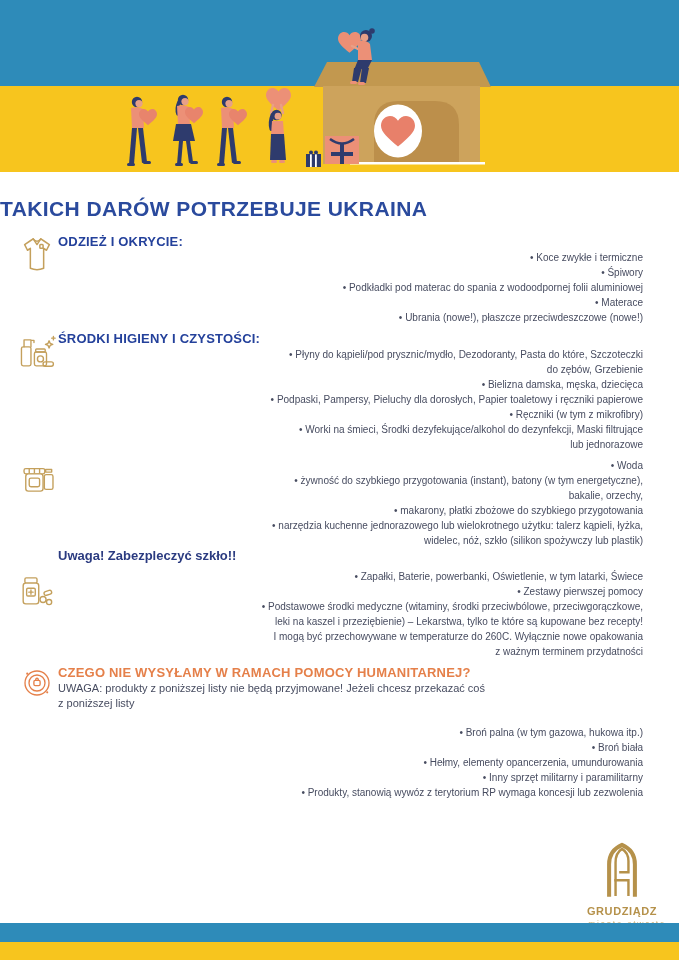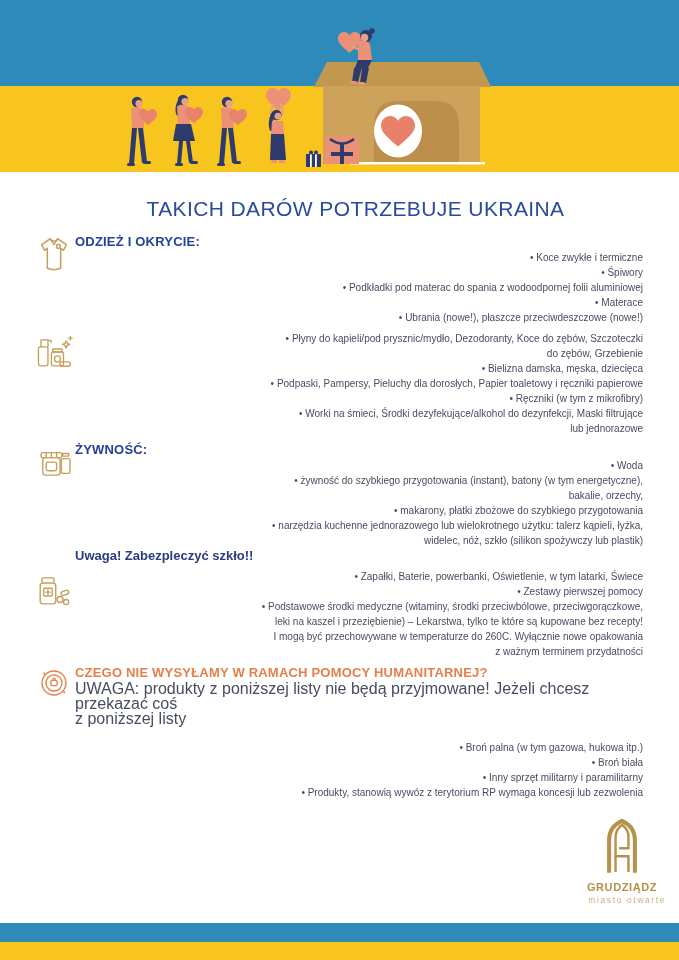--- a/index.html
+++ b/index.html
@@ -3,42 +3,41 @@
 <meta charset="utf-8">
 <style>
   html,body { margin:0; padding:0; background:#888; }
   .poster {
     position:relative; width:679px; height:960px; margin:0 auto;
     background:#ffffff; overflow:hidden;
     font-family:"Liberation Sans", sans-serif;
   }
   .banner { display:block; width:679px; height:172px; }
   .title {
-    margin:25px 0 0; text-align:center;
-    font-size:21px; font-weight:normal; letter-spacing:.4px;
+    margin:25px 0 0; text-align:left;
+    font-size:21px; font-weight:bold; letter-spacing:.4px;
     color:#2A4A9D;
-    padding-left:32px;
   }
-  .sections { padding:13px 36px 0 33px; }
+  .sections { padding:13px 36px 0 16px; }
   .section { display:flex; margin-bottom:6px; }
   .icon-col { flex:0 0 42px; width:42px; display:flex; justify-content:center; align-items:flex-start; }
   .icon { width:38px; height:42px; }
   .icon-sm { width:32px; height:32px; margin-top:2px; }
   .text-col { flex:1; min-width:0; }
   .sec-heading {
     margin:0 0 1px; font-size:13px; line-height:15px; font-weight:bold;
     letter-spacing:.2px; color:#24419B;
   }
   .sec-heading.orange { color:#E5804A; }
   .item-list { list-style:none; margin:0; padding:0; font-size:10px; line-height:15px; color:#474C60;text-align:right; }
   .item-list li { padding-left:13px; text-indent:-13px; white-space:pre-line; }
   .item-list li::before { content:"• "; }
   .sec-note { margin:0; font-size:13px; line-height:15px; font-weight:bold; color:#2B3B80; }
-  .sec-intro { margin:0 0 14px; font-size:16px; line-height:15px; color:#474C60; white-space:pre-line; }
-  .logo { position:absolute; top:816px; right:13px; width:88px; text-align:center; }
+  .sec-intro { margin:0 0 14px; font-size:11px; line-height:15px; color:#474C60; white-space:pre-line; }
+  .logo { position:absolute; top:840px; right:13px; width:88px; text-align:center; }
   .logo svg { width:52px; height:58px; }
   .logo-name { font-size:11px; font-weight:bold; letter-spacing:.6px; color:#B5914A; margin-top:3px; }
   .logo-tag { font-size:8.5px; letter-spacing:1.6px; color:#C9B078; margin-top:2px;text-align:right; }
   .stripe-blue { position:absolute; left:0; right:0; bottom:18px; height:19px; background:#2E8BB9; }
   .stripe-yellow { position:absolute; left:0; right:0; bottom:0; height:18px; background:#F7C51E; }
 </style>
 </head>
 <body>
 
 <div class="poster">
@@ -161,22 +160,23 @@
           <path d="M7,16 V8 H15 V16 M15,8.5 H18.5 V11"></path>
           <rect x="19" y="22" width="14" height="16" rx="2"></rect>
           <rect x="20.5" y="18.5" width="11" height="3.5" rx="1"></rect>
           <circle cx="26" cy="30" r="3.5"></circle>
           <rect x="29" y="33.5" width="12" height="5" rx="2.5"></rect>
           <path d="M36,9 l1.2,3 3,1.2 -3,1.2 -1.2,3 -1.2,-3 -3,-1.2 3,-1.2 z"></path>
           <path d="M41,4 v4 M39,6 h4"></path>
         </svg>
       </div>
       <div class="text-col">
-        <ul class="item-list">
-            <li>Płyny do kąpieli/pod prysznic/mydło, Dezodoranty, Koce do zębów, Szczoteczki
+        <h2 class="sec-heading">ŚRODKI HIGIENY I CZYSTOŚCI:</h2>
+        <ul class="item-list">
+            <li>Płyny do kąpieli/pod prysznic/mydło, Dezodoranty, Pasta do które, Szczoteczki
 do zębów, Grzebienie</li>
             <li>Bielizna damska, męska, dziecięca</li>
             <li>Podpaski, Pampersy, Pieluchy dla dorosłych, Papier toaletowy i ręczniki papierowe</li>
             <li>Ręczniki (w tym z mikrofibry)</li>
             <li>Worki na śmieci, Środki dezyfekujące/alkohol do dezynfekcji, Maski filtrujące
 lub jednorazowe</li>
           </ul>
       </div>
     </div>
 
@@ -185,21 +185,20 @@
         <svg class="icon" viewBox="0 0 44 40" fill="none" stroke="#C4A05C" stroke-width="1.6" stroke-linecap="round" stroke-linejoin="round">
           <path d="M32,12 h7 v-3 h-7 z"></path>
           <rect x="30.5" y="15" width="10" height="17" rx="2"></rect>
           <rect x="7" y="8" width="24" height="6" rx="2"></rect>
           <path d="M13,8 v6 M19,8 v6 M25,8 v6"></path>
           <rect x="9" y="14" width="20" height="20" rx="3" fill="#fff"></rect>
           <rect x="13" y="19" width="12" height="10" rx="2"></rect>
         </svg>
       </div>
       <div class="text-col">
-        <h2 class="sec-heading">ŻYWNOŚĆ:</h2>
         <ul class="item-list">
             <li>Woda</li>
             <li>żywność do szybkiego przygotowania (instant), batony (w tym energetyczne),
 bakalie, orzechy,</li>
             <li>makarony, płatki zbożowe do szybkiego przygotowania</li>
             <li>narzędzia kuchenne jednorazowego lub wielokrotnego użytku: talerz kąpieli, łyżka,
 widelec, nóż, szkło (silikon spożywczy lub plastik)</li>
           </ul>
         <p class="sec-note">Uwaga! Zabezpleczyć szkło!!</p>
       </div>
@@ -240,20 +239,21 @@
           <circle cx="29.5" cy="28.5" r="1.2" fill="#E5804A" stroke="none"></circle>
         </svg>
       </div>
       <div class="text-col">
         <h2 class="sec-heading orange">CZEGO NIE WYSYŁAMY W RAMACH POMOCY HUMANITARNEJ?</h2>
         <p class="sec-intro">UWAGA: produkty z poniższej listy nie będą przyjmowane! Jeżeli chcesz przekazać coś
 z poniższej listy</p>
         <ul class="item-list">
             <li>Broń palna (w tym gazowa, hukowa itp.)</li>
             <li>Broń biała</li>
+            <li>Hełmy, elementy opancerzenia, umundurowania</li>
             <li>Inny sprzęt militarny i paramilitarny</li>
             <li>Produkty, stanowią wywóz z terytorium RP wymaga koncesji lub zezwolenia</li>
           </ul>
       </div>
     </div>
 
   </div>
 
   <div class="logo">
     <svg viewBox="0 0 64 72" fill="none" stroke="#B5914A" stroke-linecap="square">

